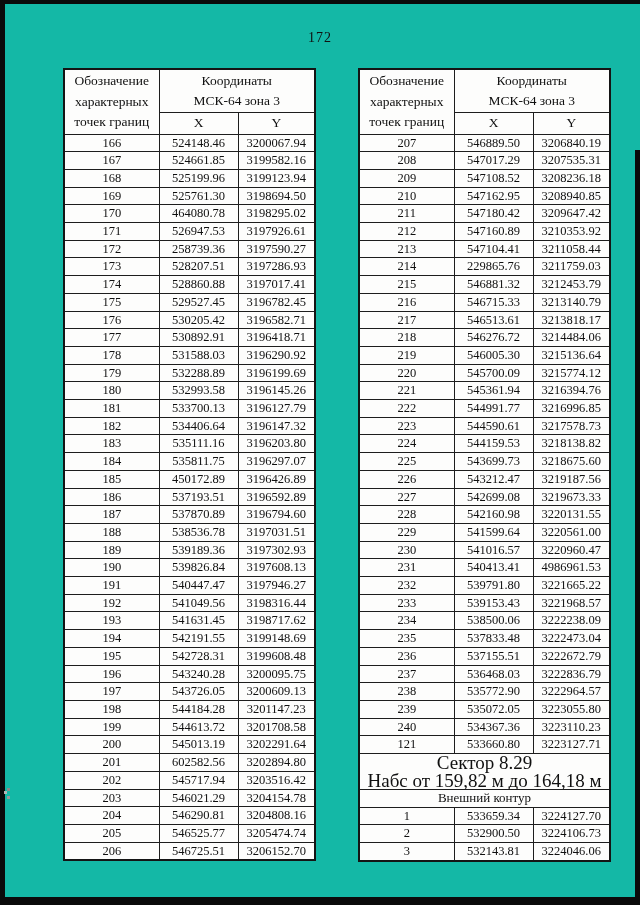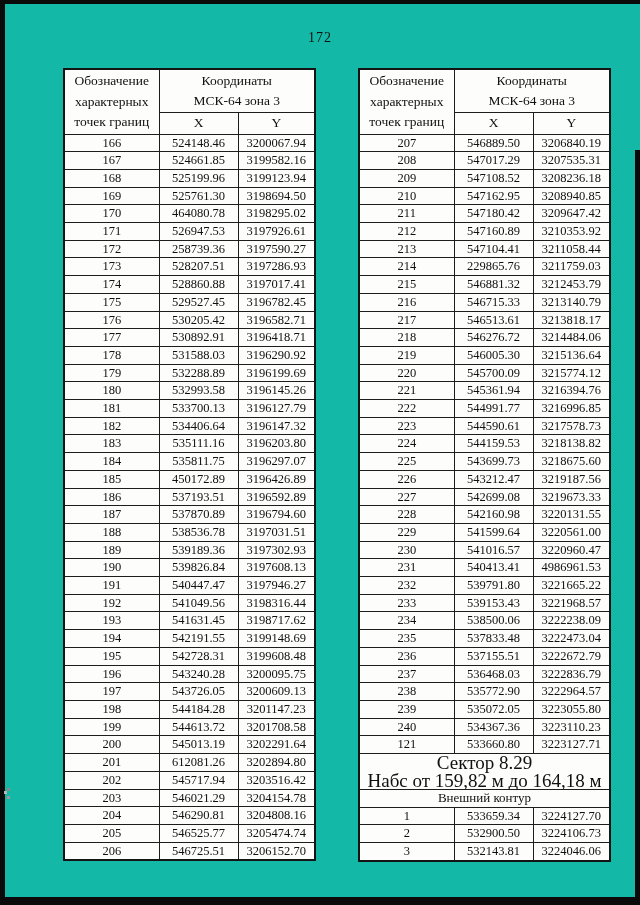--- a/index.html
+++ b/index.html
@@ -271,21 +271,21 @@
           <td>544613.72</td>
           <td>3201708.58</td>
         </tr>
         <tr>
           <td>200</td>
           <td>545013.19</td>
           <td>3202291.64</td>
         </tr>
         <tr>
           <td>201</td>
-          <td>612081.26</td>
+          <td>602582.56</td>
           <td>3202894.80</td>
         </tr>
         <tr>
           <td>202</td>
           <td>545717.94</td>
           <td>3203516.42</td>
         </tr>
         <tr>
           <td>203</td>
           <td>546021.29</td>

